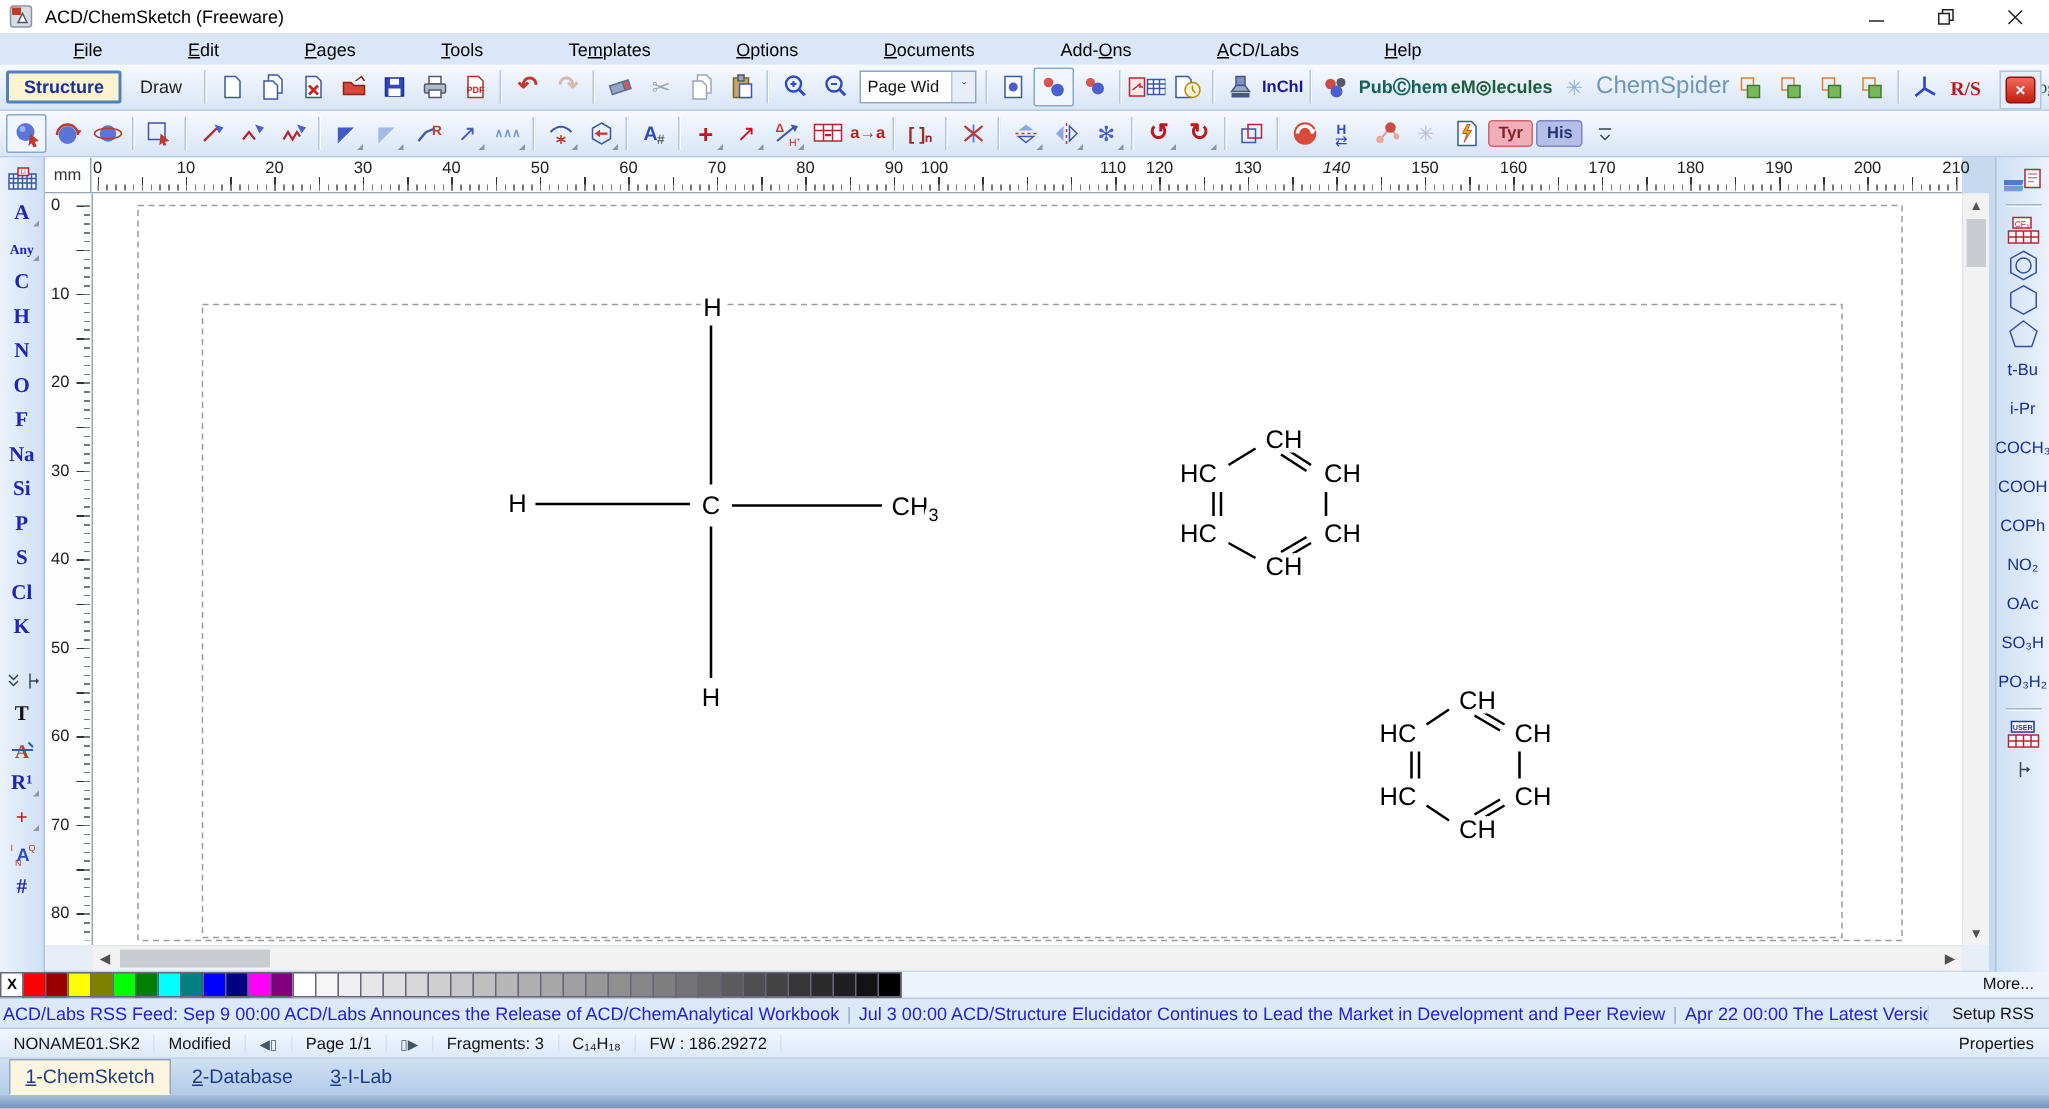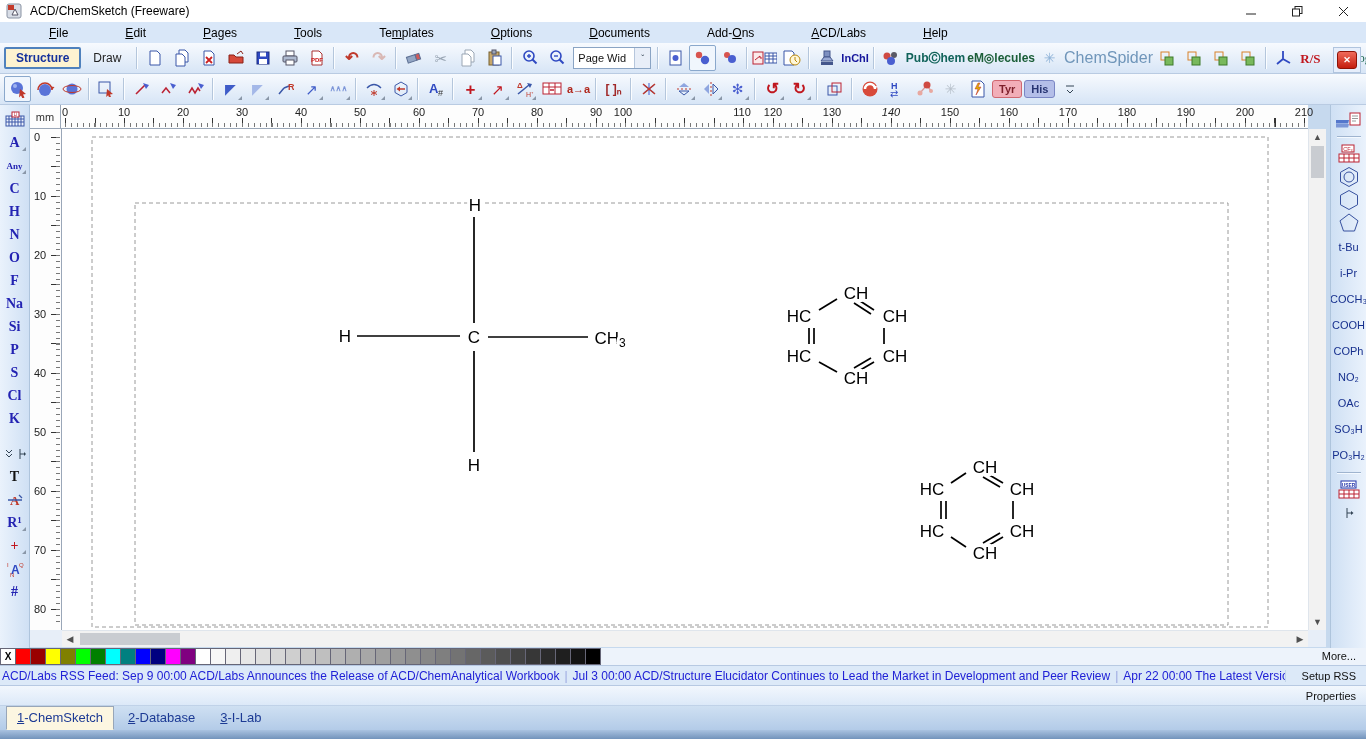--- a/index.html
+++ b/index.html
@@ -894,20 +894,30 @@
       </div>
     <div id="more-label">More...</div>
   </div>
 
   <div id="rss-row">
     <div id="rss-text"><span>ACD/Labs RSS Feed: </span><span>Sep 9 00:00 ACD/Labs Announces the Release of ACD/ChemAnalytical Workbook</span><span class="sep">|</span><span>Jul 3 00:00 ACD/Structure Elucidator Continues to Lead the Market in Development and Peer Review</span><span class="sep">|</span><span>Apr 22 00:00 The Latest Versio</span></div>
     <div id="setup-rss">Setup RSS</div>
   </div>
 
   <div id="status-row">
+    <span id="status-cells" style="display:flex;align-items:center;">
+        <span class="status-cell">NONAME01.SK2</span>
+        <span class="status-cell">Modified</span>
+        <span class="status-cell status-icon">◀▯</span>
+        <span class="status-cell">Page 1/1</span>
+        <span class="status-cell status-icon">▯▶</span>
+        <span class="status-cell">Fragments: 3</span>
+        <span class="status-cell">C₁₄H₁₈</span>
+        <span class="status-cell">FW : 186.29272</span>
+      </span>
     <div id="properties-label">Properties</div>
   </div>
 
   <div id="tabs-row">
       <span class="tab active"><u>1</u>-ChemSketch</span>
       <span class="tab"><u>2</u>-Database</span>
       <span class="tab"><u>3</u>-I-Lab</span>
     </div>
   <div id="bottom-strip"></div>
 

